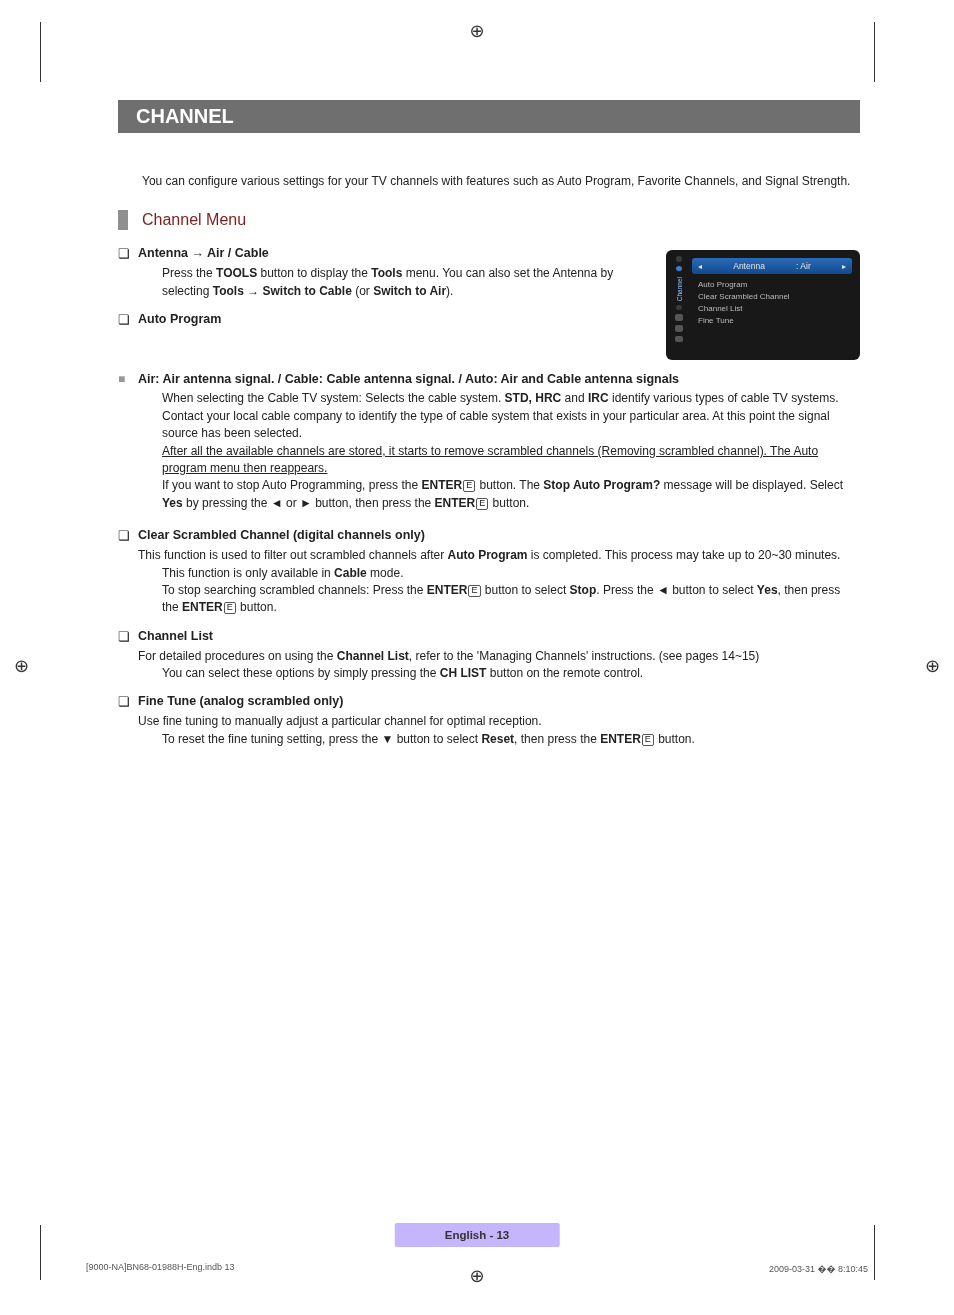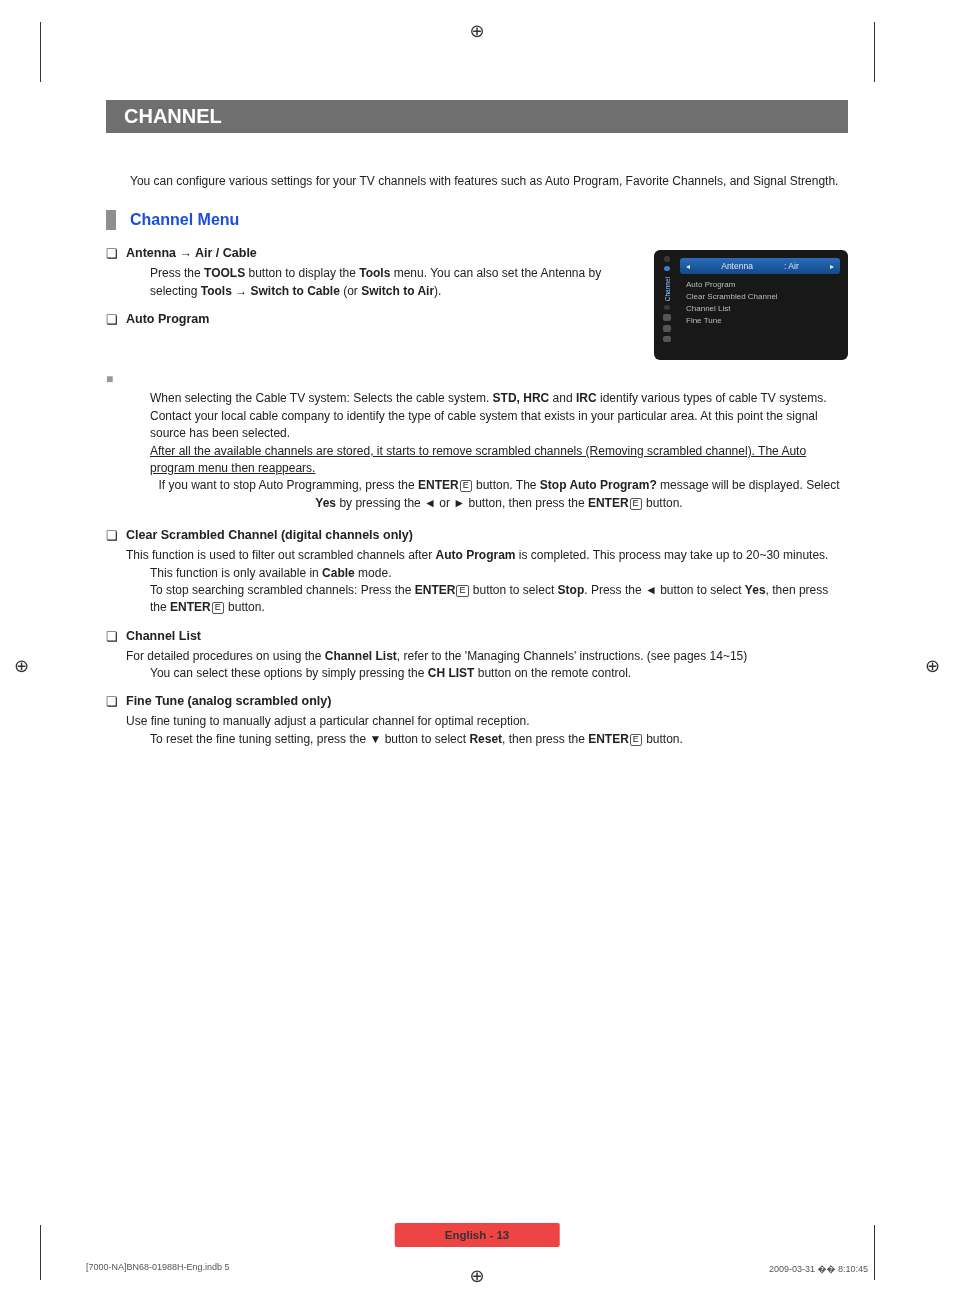--- a/index.html
+++ b/index.html
@@ -6,26 +6,26 @@
   html, body { width: 954px; height: 1315px; background: #fff; font-family: Arial, Helvetica, sans-serif; color: #222; position: relative; }
   .crop-top-left { position: absolute; top: 22px; left: 40px; width: 5px; height: 60px; border-left: 1px solid #333; }
   .crop-top-right { position: absolute; top: 22px; right: 75px; width: 5px; height: 60px; border-left: 1px solid #333; }
   .crop-bottom-left { position: absolute; bottom: 35px; left: 40px; width: 5px; height: 55px; border-left: 1px solid #333; }
   .crop-bottom-right { position: absolute; bottom: 35px; right: 75px; width: 5px; height: 55px; border-left: 1px solid #333; }
   .reg-mark { position: absolute; font-size: 18px; color: #333; }
   .reg-top { top: 20px; left: 50%; transform: translateX(-50%); }
   .reg-left { top: 655px; left: 14px; }
   .reg-right { top: 655px; right: 14px; }
   .reg-bottom { bottom: 28px; left: 50%; transform: translateX(-50%); }
-  .page { position: absolute; left: 106px; top: 100px; width: 742px; }
+  .page { position: absolute; left: 118px; top: 100px; width: 742px; }
   .section-header { background: #6f6f6f; color: #fff; font-size: 20px; font-weight: bold; padding: 5px 18px; margin-bottom: 6px; }
   .section-intro { font-size: 12px; line-height: 1.45; margin-bottom: 20px; padding-left: 24px; margin-top: 40px; }
   .chmenu-header { display: flex; align-items: center; margin-bottom: 16px; }
   .chmenu-bar { width: 10px; height: 20px; background: #8f8f8f; margin-right: 14px; }
-  .chmenu-title { font-size: 16px; font-weight: bold; color: #1d4ed8; }
+  .chmenu-title { font-size: 16px; font-weight: normal; color: #7f1d1d; }
   .content-row { display: flex; gap: 12px; }
   .body-col { flex: 1; }
   .osd-col { width: 194px; flex-shrink: 0; margin-top: 4px; }
   .q-item { margin-bottom: 12px; }
   .q-head { display: flex; font-size: 12.5px; font-weight: bold; margin-bottom: 4px; }
   .q-mark { width: 20px; font-family: "Segoe UI Symbol", sans-serif; font-weight: normal; font-size: 13px; }
   .q-body { font-size: 12px; line-height: 1.45; padding-left: 20px; }
   .note-item { display: flex; font-size: 12px; line-height: 1.45; padding-left: 20px; }
   .note-icon { width: 24px; flex-shrink: 0; font-family: "Segoe UI Symbol", sans-serif; }
   .sub-head { display: flex; font-size: 12.5px; font-weight: bold; margin-top: 12px; margin-bottom: 4px; padding-left: 0; }
@@ -36,21 +36,21 @@
   .osd { background: #181818; border-radius: 6px; color: #e6e6e6; font-size: 8.5px; padding: 6px 4px 18px 4px; width: 194px; height: 110px; position: relative; display: flex; }
   .osd-side { width: 18px; position: relative; display: flex; flex-direction: column; align-items: center; gap: 4px; }
   .osd-side-label { writing-mode: vertical-rl; transform: rotate(180deg); font-size: 6.5px; color: #8cc6ff; margin-top: 2px; }
   .osd-dot { width: 6px; height: 6px; border-radius: 50%; background: #3a3a3a; }
   .osd-dot.active { background: #3b7fd1; }
   .osd-icon { width: 8px; height: 8px; background: #555; border-radius: 2px; }
   .osd-main { flex: 1; padding: 2px 4px 0 4px; }
   .osd-sel { background: linear-gradient(#2a6bb8,#114a8c); border-radius: 3px; display: flex; justify-content: space-between; align-items: center; padding: 3px 6px; font-size: 8.5px; margin-bottom: 4px; }
   .osd-sel .tri { font-size: 8px; }
   .osd-list div { padding: 1.5px 6px; color: #bbb; font-size: 8px; }
-  .page-footer { position: absolute; left: 50%; transform: translateX(-50%); bottom: 68px; background: #ef4444; color: #333; font-weight: bold; font-size: 11.5px; padding: 6px 50px; border-radius: 2px; }
+  .page-footer { position: absolute; left: 50%; transform: translateX(-50%); bottom: 68px; background: #c4b5fd; color: #333; font-weight: bold; font-size: 11.5px; padding: 6px 50px; border-radius: 2px; }
   .footer-meta { position: absolute; bottom: 40px; left: 86px; right: 86px; display: flex; justify-content: space-between; font-size: 9px; color: #555; }
 </style>
 </head>
 <body>
 
 <div class="crop-top-left"></div>
 <div class="crop-top-right"></div>
 <div class="crop-bottom-left"></div>
 <div class="crop-bottom-right"></div>
 <div class="reg-mark reg-top">⊕</div>
@@ -117,32 +117,33 @@
             <div>Channel List</div>
             <div>Fine Tune</div>
           </div>
         </div>
       </div>
     </div>
   </div>
 
   <div class="sub-head">
     <span class="sub-mark">■</span>
+    <span>Air: Air antenna signal. / Cable: Cable antenna signal. / Auto: Air and Cable antenna signals</span>
   </div>
   <div class="note-item" style="padding-left:20px;">
     <span class="note-icon"></span>
     <span>
       <span>When selecting the Cable TV system: Selects the cable system. </span><b>STD, HRC</b><span> and </span><b>IRC</b><span> identify various types of cable TV systems. Contact your local cable company to identify the type of cable system that exists in your particular area. At this point the signal source has been selected.</span>
     </span>
   </div>
   <div class="note-item" style="padding-left:20px;text-decoration:underline;">
     <span class="note-icon"></span>
     <span>After all the available channels are stored, it starts to remove scrambled channels (Removing scrambled channel). The Auto program menu then reappears.</span>
   </div>
-  <div class="note-item" style="padding-left:20px;text-align:center;">
+  <div class="note-item" style="padding-left:20px;">
     <span class="note-icon"></span>
     <span>
       <span>If you want to stop Auto Programming, press the </span><b>ENTER</b><span class="enter-icon">E</span><span> button. The </span><b>Stop Auto Program?</b><span> message will be displayed. Select </span><b>Yes</b><span> by pressing the ◄ or ► button, then press the </span><b>ENTER</b><span class="enter-icon">E</span><span> button.</span>
     </span>
   </div>
 
   <div class="q-item" style="margin-top:16px;">
     <div class="q-head">
       <span class="q-mark">❏</span>
       <span>Clear Scrambled Channel (digital channels only)</span>
@@ -192,15 +193,15 @@
         <span>To reset the fine tuning setting, press the ▼ button to select </span><b>Reset</b><span>, then press the </span><b>ENTER</b><span class="enter-icon">E</span><span> button.</span>
       </span>
     </div>
   </div>
 
 </div>
 
 <div class="page-footer">English - 13</div>
 
 <div class="footer-meta">
-  <span>[7000-NA]BN68-01988H-Eng.indb   5</span>
+  <span>[9000-NA]BN68-01988H-Eng.indb   13</span>
   <span>2009-03-31   �� 8:10:45</span>
 </div>
 
 </body></html>

